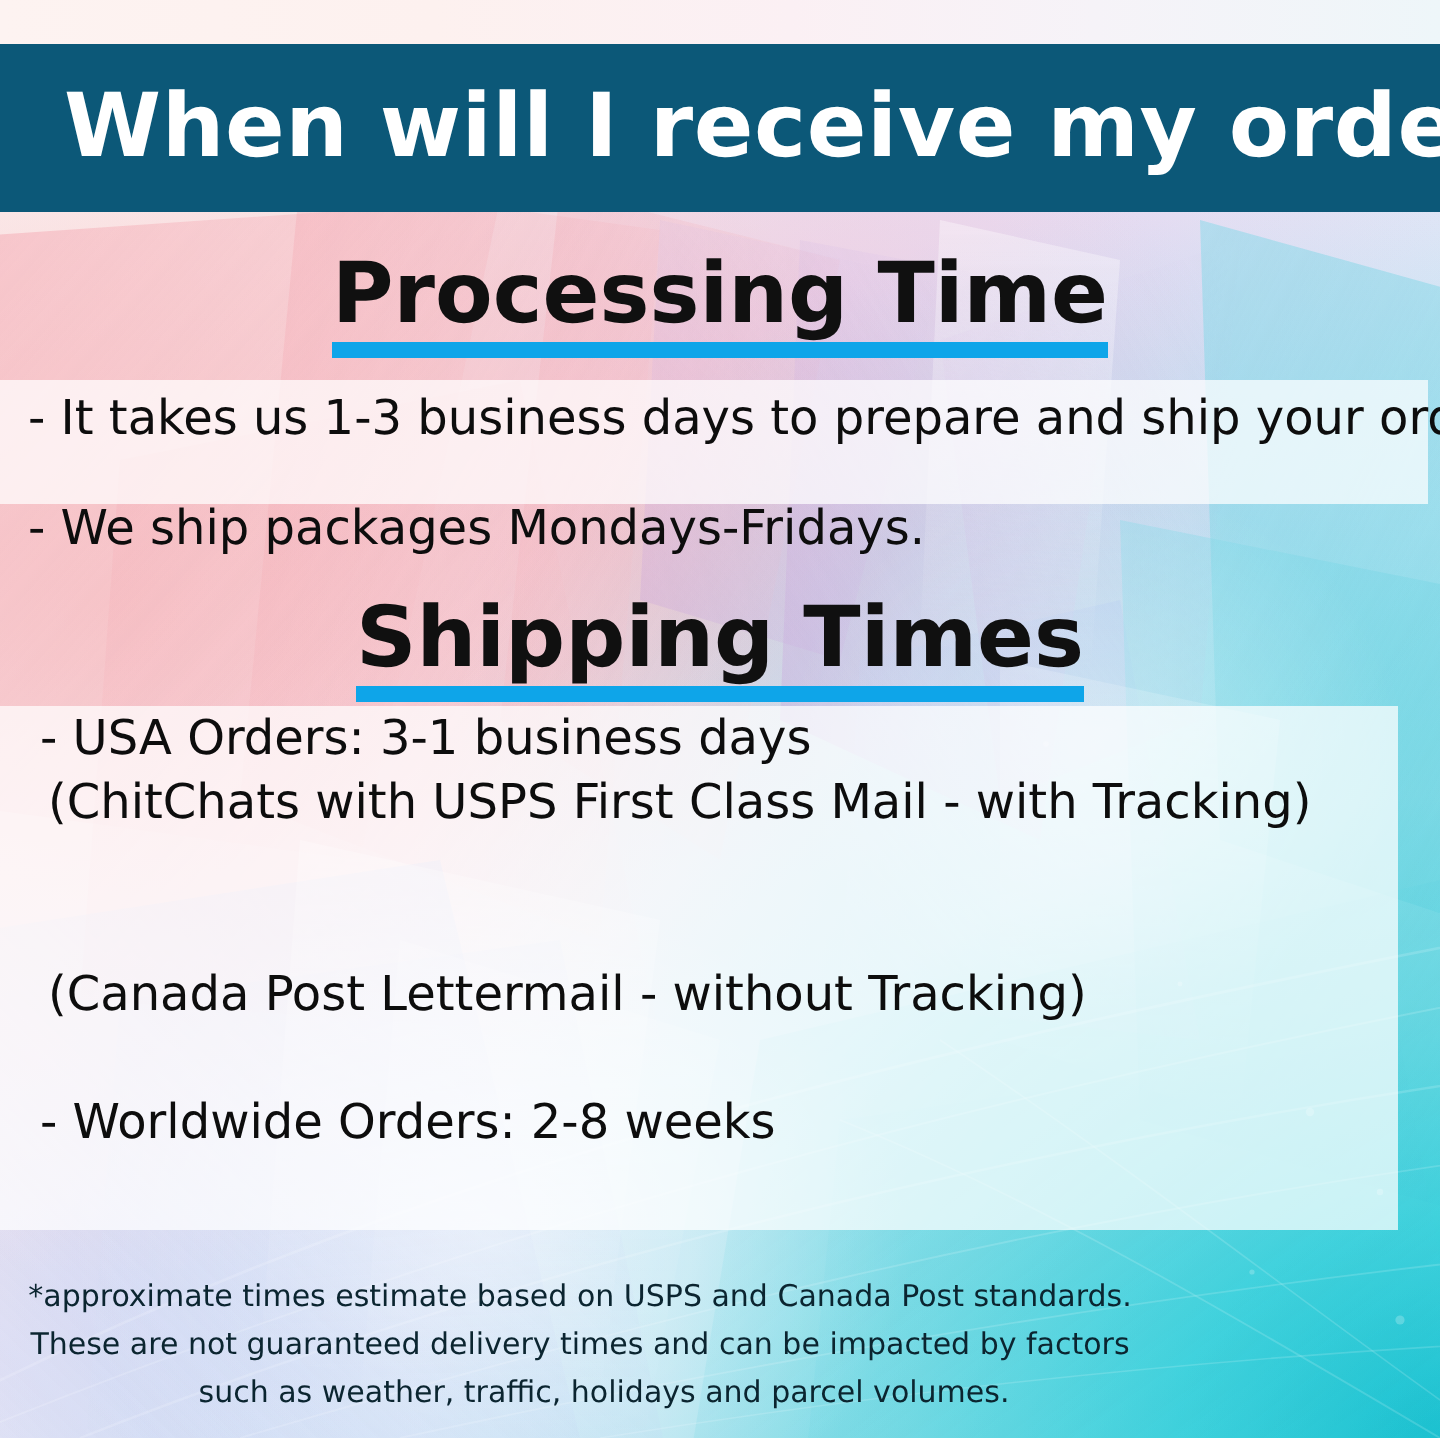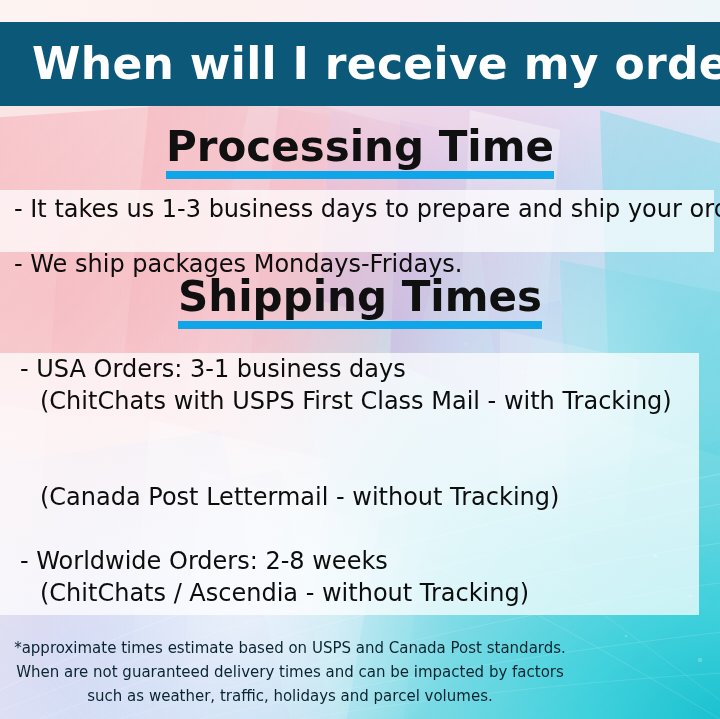--- a/index.html
+++ b/index.html
@@ -88,21 +88,21 @@
     font-weight: 700;
     line-height: 1;
     white-space: nowrap;
   }
   .section-heading .u {
     display: inline-block;
     border-bottom: 8px solid #0ea5e9;
     padding-bottom: 3px;
   }
   #heading-processing { top: 126px; }
-  #heading-shipping   { top: 276px; }
+  #heading-shipping   { top: 298px; }
 
   
   .panel {
     position: absolute;
     background: rgba(255,255,255,0.72);
   }
 
   #panel-processing {
     left: 0; top: 190px;
     width: 714px; height: 62px;
@@ -120,21 +120,21 @@
     line-height: 1;
     white-space: nowrap;
   }
 
   
   #proc-line-1 { left: 14px; top: 197px; }
   #proc-line-2 { left: 14px; top: 228px; margin-top: 24px; }
 
   
   .ship-line-a { left: 20px; }
-  .ship-line-b { left: 40px; text-align: center; }
+  .ship-line-b { left: 24px; text-align: center; }
 
   #usa-line-1  { top: 357px; }
   #usa-line-2  { top: 389px; }
   #can-line-1  { top: 453px; }
   #can-line-2  { top: 485px; }
   #wor-line-1  { top: 549px; }
   #wor-line-2  { top: 581px; }
 
   
   .footnote {
@@ -143,21 +143,21 @@
     width: 580px;
     text-align: center;
     color: #0b2530;
     font-size: 15px;
     font-weight: 400;
     line-height: 1;
     white-space: nowrap;
   }
   #foot-1 { top: 641px; }
   #foot-2 { top: 665px; }
-  #foot-3 { top: 689px; }
+  #foot-3 { top: 689px; margin-left: 12px; }
 </style>
 </head>
 <body>
 
 <div id="graphic">
 
   <div class="bg-layer bg-base"></div>
 
   <svg class="bg-layer facets" width="720" height="719" viewBox="0 0 720 719" preserveAspectRatio="none">
     <defs>
@@ -251,19 +251,18 @@
   </div>
 
   <div class="panel" id="panel-shipping"></div>
 
   <div class="body-line ship-line-a" id="usa-line-1">- USA Orders: 3-1 business days</div>
   <div class="body-line ship-line-b" id="usa-line-2">(ChitChats with USPS First Class Mail - with Tracking)</div>
 
   <div class="body-line ship-line-b" id="can-line-2">(Canada Post Lettermail - without Tracking)</div>
 
   <div class="body-line ship-line-a" id="wor-line-1">- Worldwide Orders: 2-8 weeks</div>
-  <div class="body-line ship-line-b" id="wor-line-2">(ChitChats / Ascendia - without Tracking)</div>
 
   <div class="footnote" id="foot-1">*approximate times estimate based on USPS and Canada Post standards.</div>
-  <div class="footnote" id="foot-2">When are not guaranteed delivery times and can be impacted by factors</div>
+  <div class="footnote" id="foot-2">These are not guaranteed delivery times and can be impacted by factors</div>
   <div class="footnote" id="foot-3">such as weather, traffic, holidays and parcel volumes.</div>
 
 </div>
 
 </body></html>

